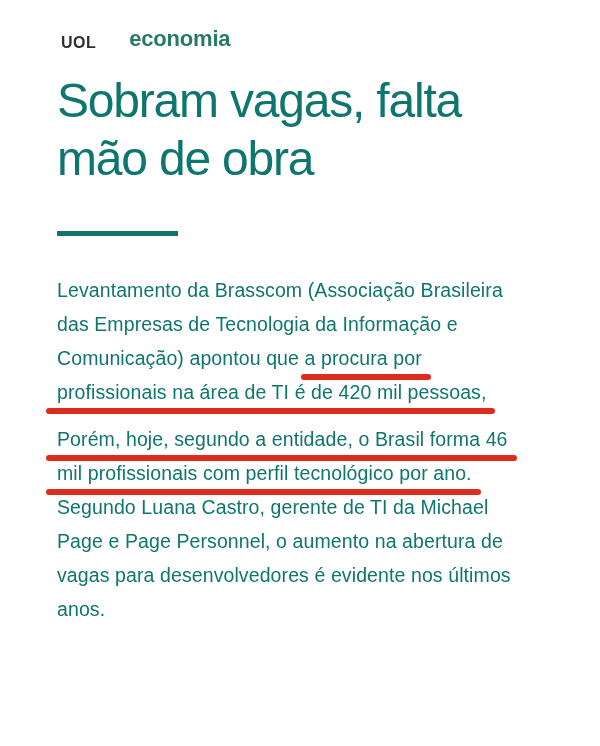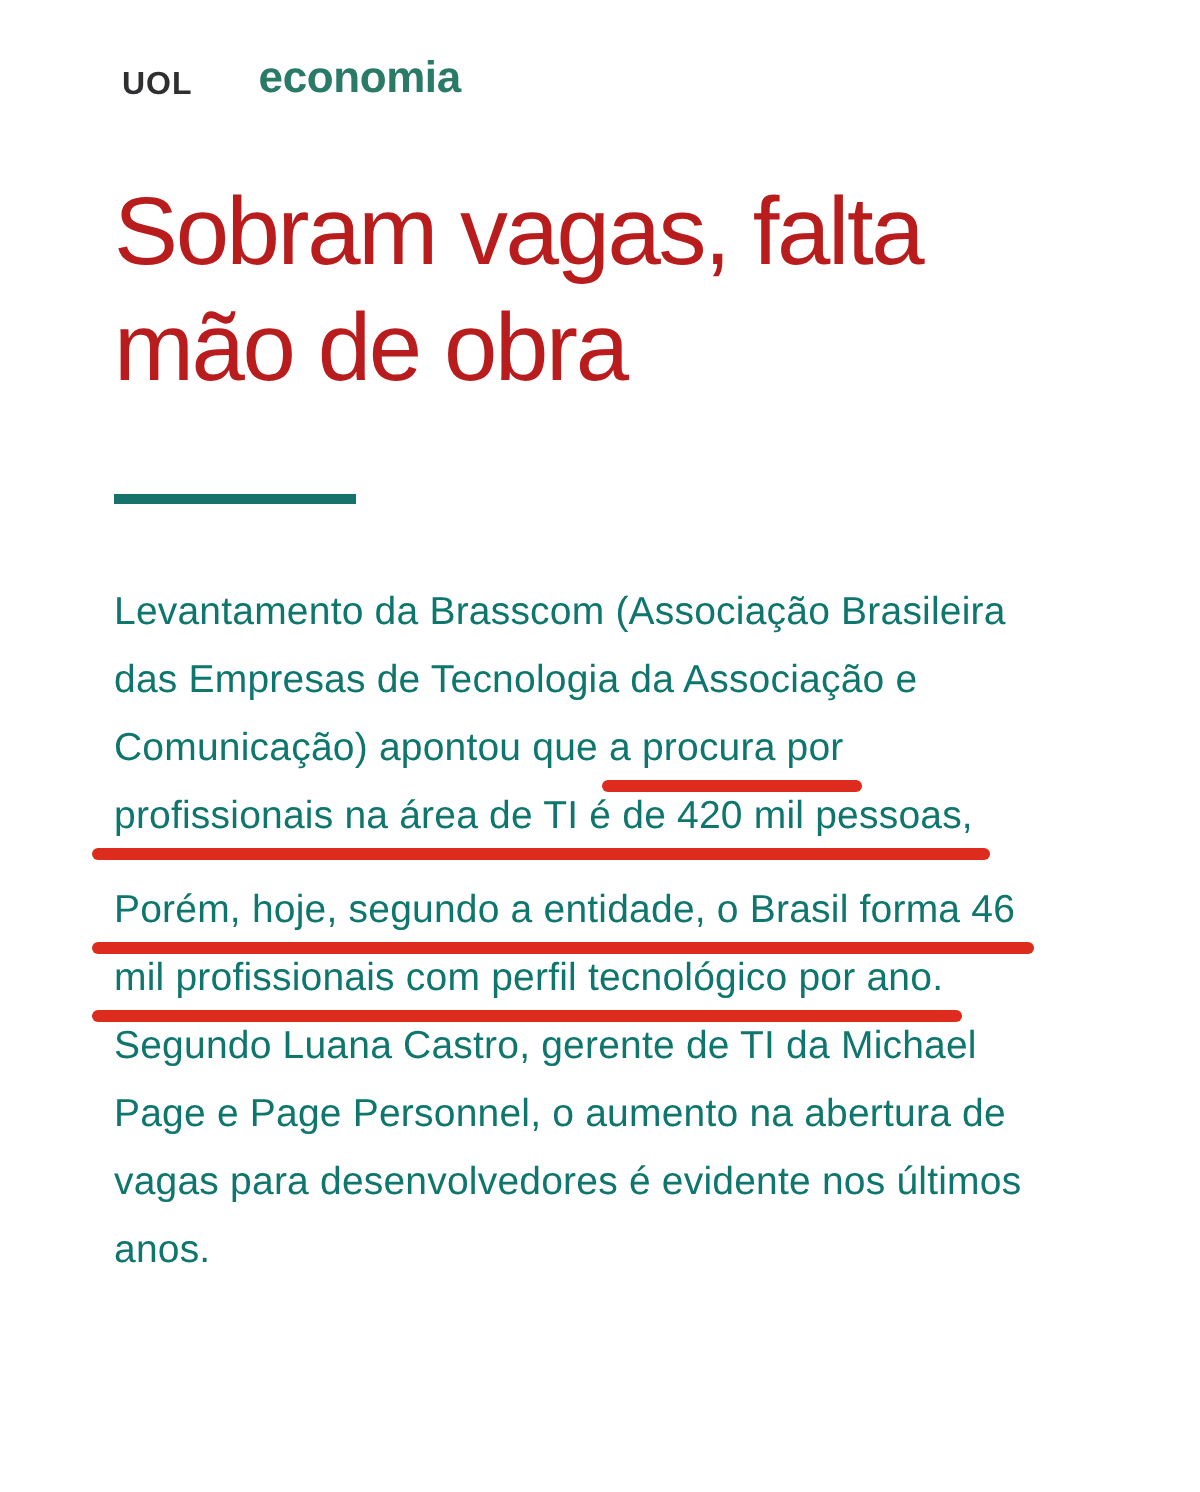--- a/index.html
+++ b/index.html
@@ -16,24 +16,24 @@
     font-size: 16px; font-weight: 800; letter-spacing: 0.5px;
     color: #2f2f31;
   }
   .brand-section {
     font-size: 22px; font-weight: 700; letter-spacing: -0.2px;
     color: #2a7a68;
     margin-left: 24px;
   }
 
   h1.headline {
-    margin: 36px 0 0 0;
+    margin: 20px 0 0 0;
     font-size: 48px; line-height: 58px;
     font-weight: 200; letter-spacing: -1.2px;
-    color: #b91c1c;
+    color: #0f766e;
   }
   h1.headline .hl-line { display: block; }
 
   .divider {
     margin-top: 43px;
     width: 121px; height: 5px;
     background: #15736c;
   }
 
   .article-body { }
@@ -67,21 +67,21 @@
   <h1 class="headline">
     <span class="hl-line">Sobram vagas, falta</span>
     <span class="hl-line">mão de obra</span>
   </h1>
 
   <div class="divider"></div>
 
   <div class="article-body">
       <div class="para p1">
         <div class="line"><span>Levantamento da Brasscom (Associação Brasileira</span></div>
-        <div class="line"><span>das Empresas de Tecnologia da Associação e</span></div>
+        <div class="line"><span>das Empresas de Tecnologia da Informação e</span></div>
         <div class="line"><span>Comunicação) apontou que </span><span class="redline">a procura por</span></div>
         <div class="line"><span class="redline first">profissionais na área de TI é de 420 mil pessoas,</span></div>
       </div>
       <div class="para p2">
         <div class="line"><span class="redline first">Porém, hoje, segundo a entidade, o Brasil forma 46</span></div>
         <div class="line"><span class="redline first">mil profissionais com perfil tecnológico por ano.</span></div>
       </div>
       <div class="para p3">
         <div class="line"><span>Segundo Luana Castro, gerente de TI da Michael</span></div>
         <div class="line"><span>Page e Page Personnel, o aumento na abertura de</span></div>

